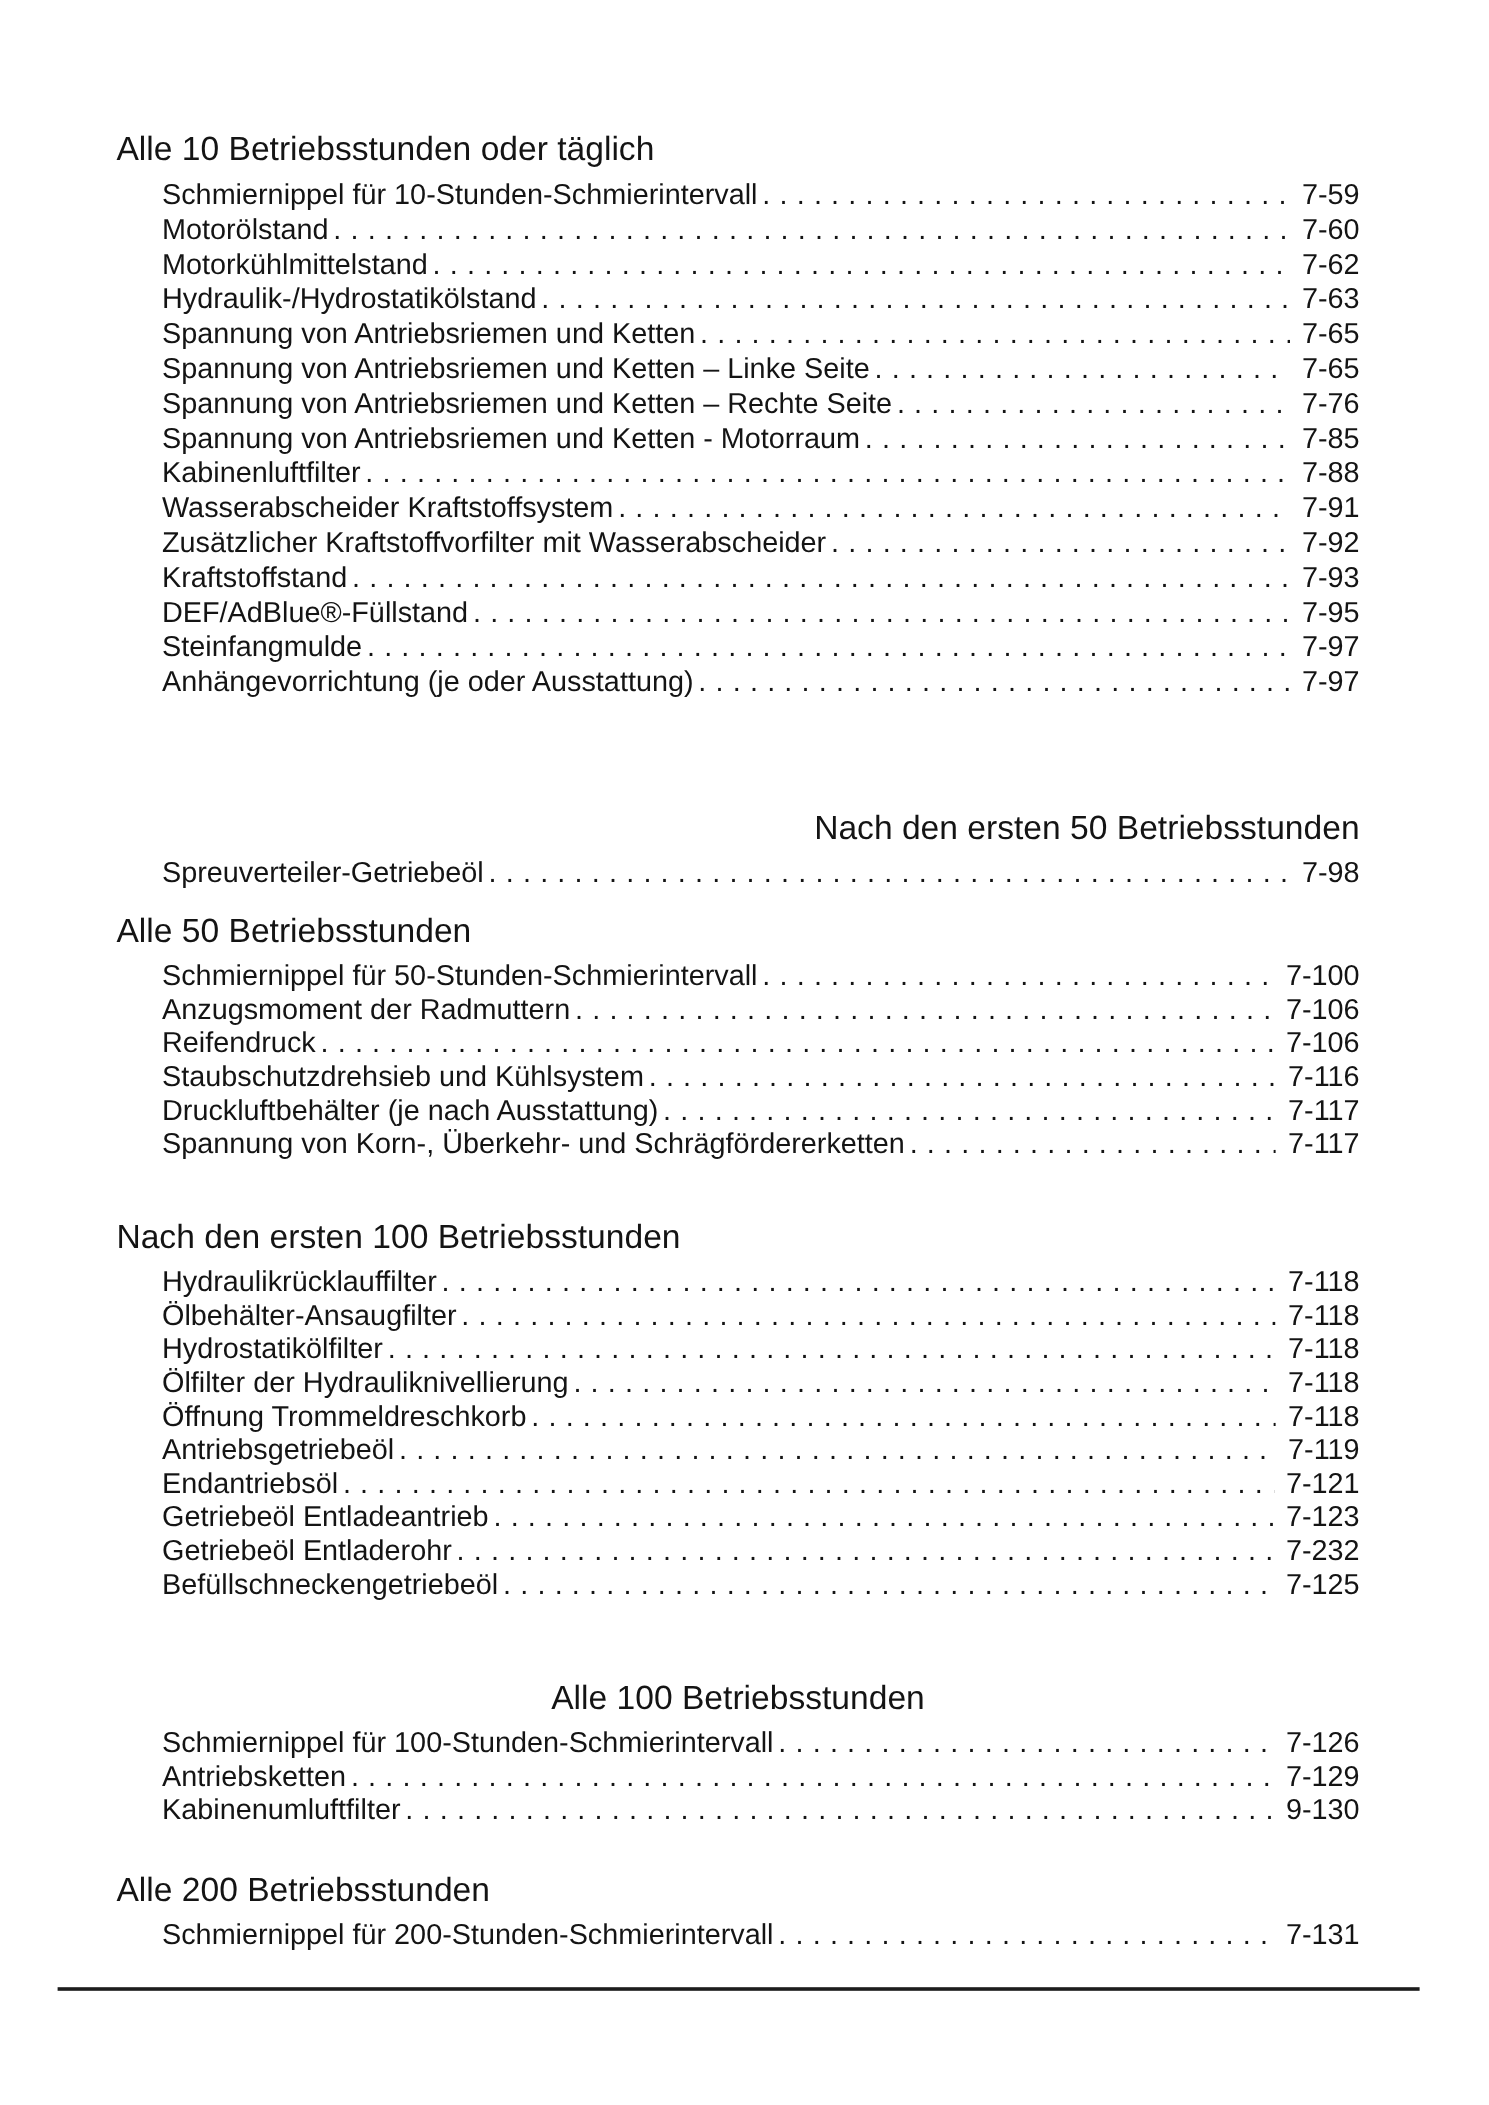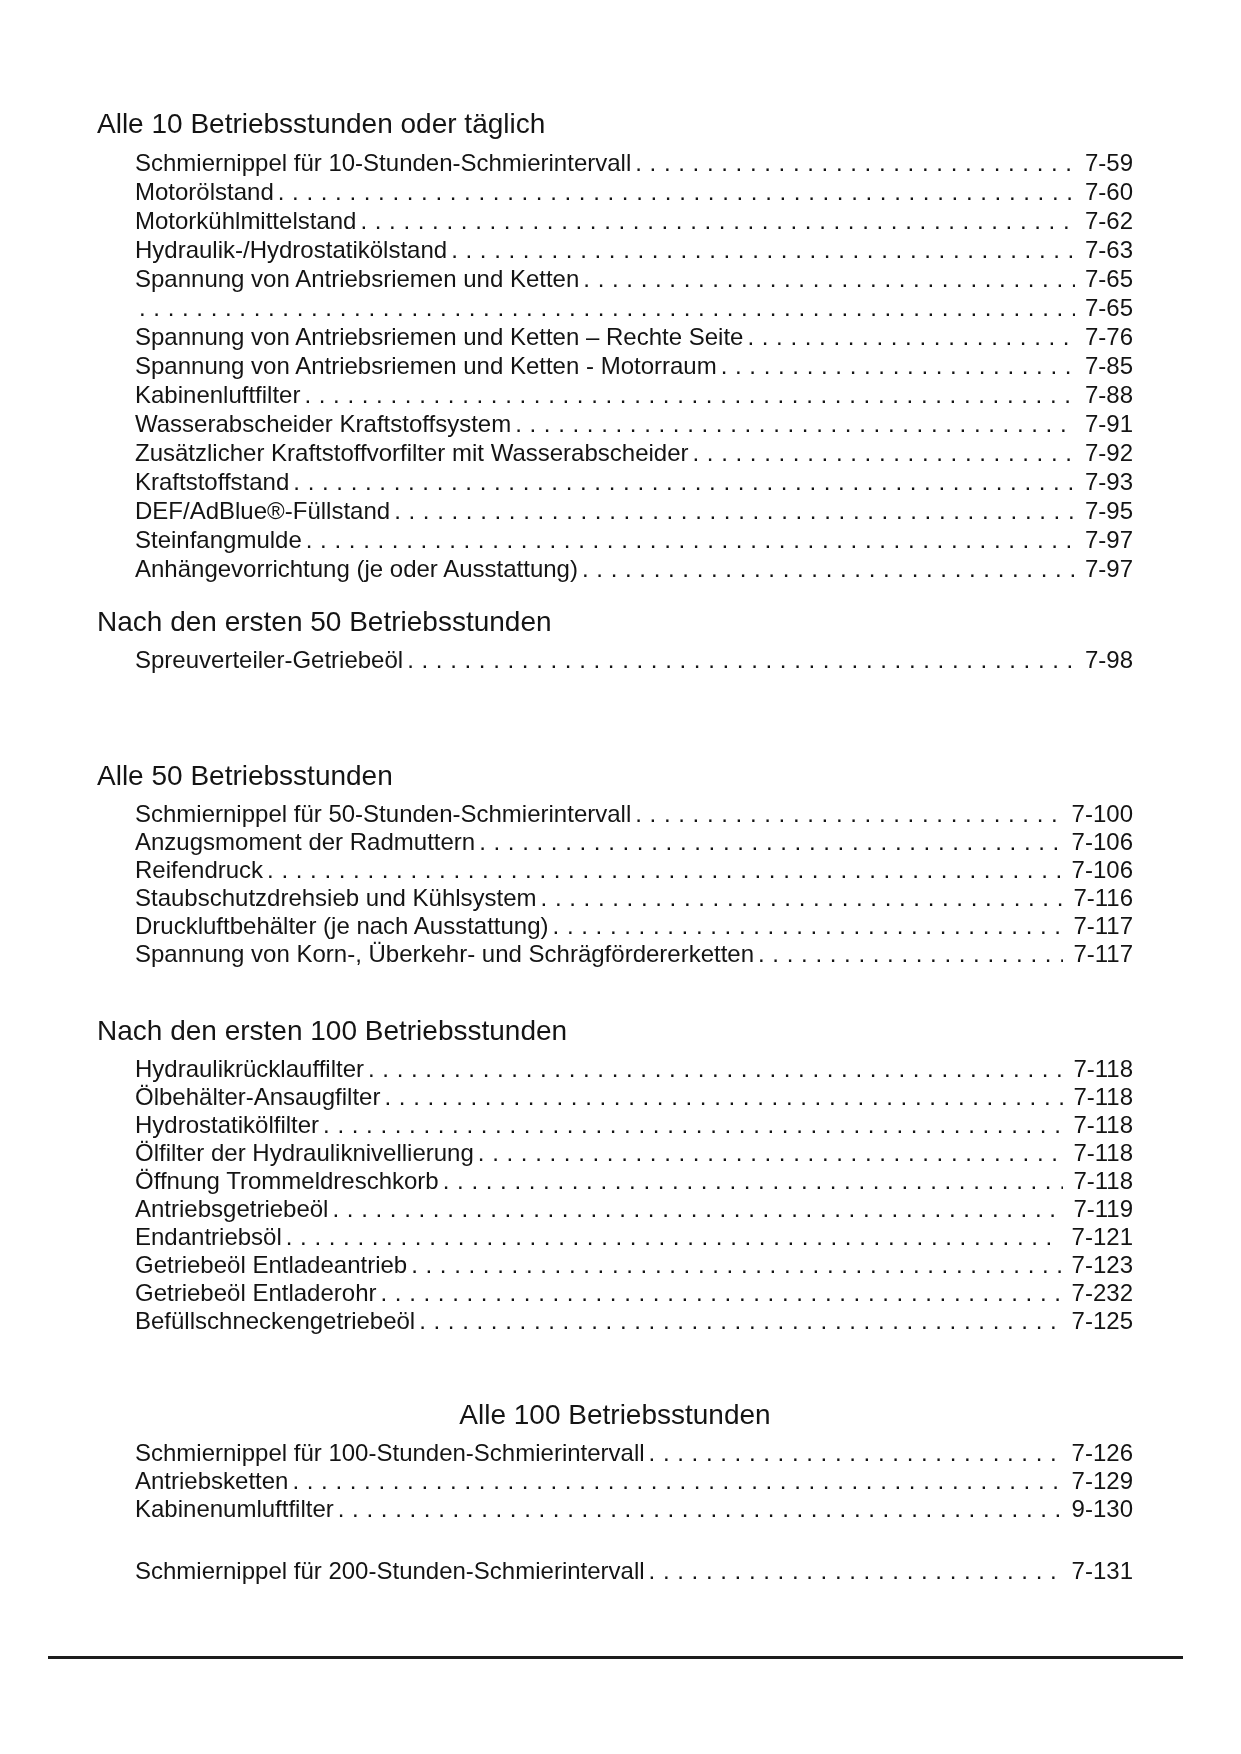--- a/index.html
+++ b/index.html
@@ -22,21 +22,21 @@
     inset: 0;
     padding-left: 41px;
   }
   .toc-section {
     position: absolute;
     left: 97px;
     width: 1036px;
   }
   
   .toc-section:nth-child(1) { top: 106px; }
-  .toc-section:nth-child(2) { top: 604px; }
+  .toc-section:nth-child(2) { top: 672px; text-align: right; }
   .toc-section:nth-child(3) { top: 758px; }
   .toc-section:nth-child(4) { top: 1013px; }
   .toc-section:nth-child(5) { top: 1397px; text-align: center; }
   .toc-section:nth-child(6) { top: 1557px; }
 
   .toc-heading {
     font-size: 28px;
     font-weight: 400;
     line-height: 36px;
     margin: 0 0 6px 0;
@@ -112,20 +112,21 @@
     <span class="toc-page">7-63</span>
   </div>
 
   <div class="toc-row">
     <span class="toc-label">Spannung von Antriebsriemen und Ketten</span>
     <span class="toc-dots"></span>
     <span class="toc-page">7-65</span>
   </div>
 
   <div class="toc-row">
+    <span class="toc-label">Spannung von Antriebsriemen und Ketten – Linke Seite</span>
     <span class="toc-dots"></span>
     <span class="toc-page">7-65</span>
   </div>
 
   <div class="toc-row">
     <span class="toc-label">Spannung von Antriebsriemen und Ketten – Rechte Seite</span>
     <span class="toc-dots"></span>
     <span class="toc-page">7-76</span>
   </div>
 
@@ -313,20 +314,21 @@
 
   <div class="toc-row">
     <span class="toc-label">Kabinenumluftfilter</span>
     <span class="toc-dots"></span>
     <span class="toc-page">9-130</span>
   </div>
 </div>
   </section>
 
   <section class="toc-section">
+    <h2 class="toc-heading">Alle 200 Betriebsstunden</h2>
     <div class="toc-entries">
   <div class="toc-row">
     <span class="toc-label">Schmiernippel für 200-Stunden-Schmierintervall</span>
     <span class="toc-dots"></span>
     <span class="toc-page">7-131</span>
   </div>
 </div>
   </section>
 </main>
   <div class="footer-rule"></div>

